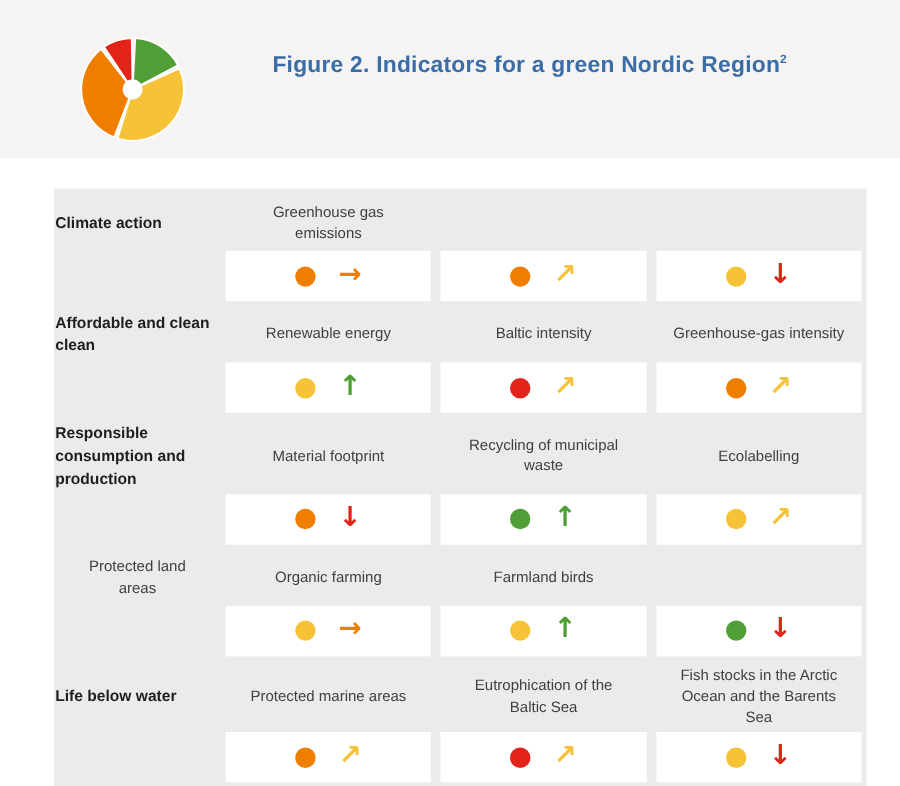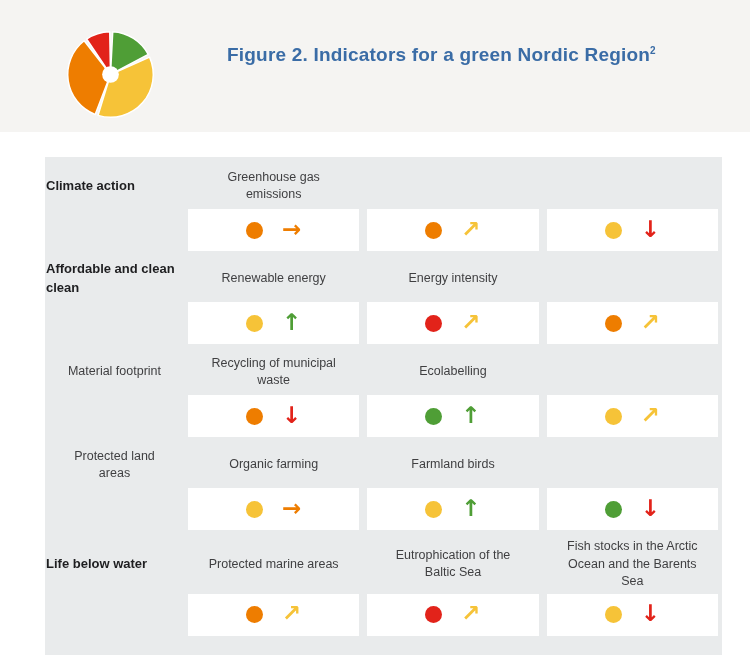--- a/index.html
+++ b/index.html
@@ -91,40 +91,42 @@
           <div class="box">
             <span class="dot" style="background: rgb(246, 195, 56);"></span>
             <span class="arrow" style="color: rgb(226, 35, 26);">↓</span>
           </div>
         </div>
       </div>
       <div class="trow">
         <div class="names">
           <div class="cat">Affordable and clean clean</div>
           <div class="iname">Renewable energy</div>
-          <div class="iname">Energy intensity</div>
+          <div class="iname">Baltic intensity</div>
+          <div class="iname">Greenhouse-gas intensity</div>
         </div>
         <div class="boxes">
           <div></div>
           <div class="box">
             <span class="dot" style="background: rgb(246, 195, 56);"></span>
             <span class="arrow" style="color: rgb(79, 158, 54);">↑</span>
           </div>
           <div class="box">
             <span class="dot" style="background: rgb(226, 35, 26);"></span>
             <span class="arrow" style="color: rgb(246, 195, 56);">↗</span>
           </div>
           <div class="box">
             <span class="dot" style="background: rgb(238, 125, 0);"></span>
             <span class="arrow" style="color: rgb(246, 195, 56);">↗</span>
           </div>
         </div>
       </div>
       <div class="trow">
         <div class="names">
+          <div class="cat">Responsible consumption and production</div>
           <div class="iname">Material footprint</div>
           <div class="iname">Recycling of municipal waste</div>
           <div class="iname">Ecolabelling</div>
         </div>
         <div class="boxes">
           <div></div>
           <div class="box">
             <span class="dot" style="background: rgb(238, 125, 0);"></span>
             <span class="arrow" style="color: rgb(226, 35, 26);">↓</span>
           </div>

